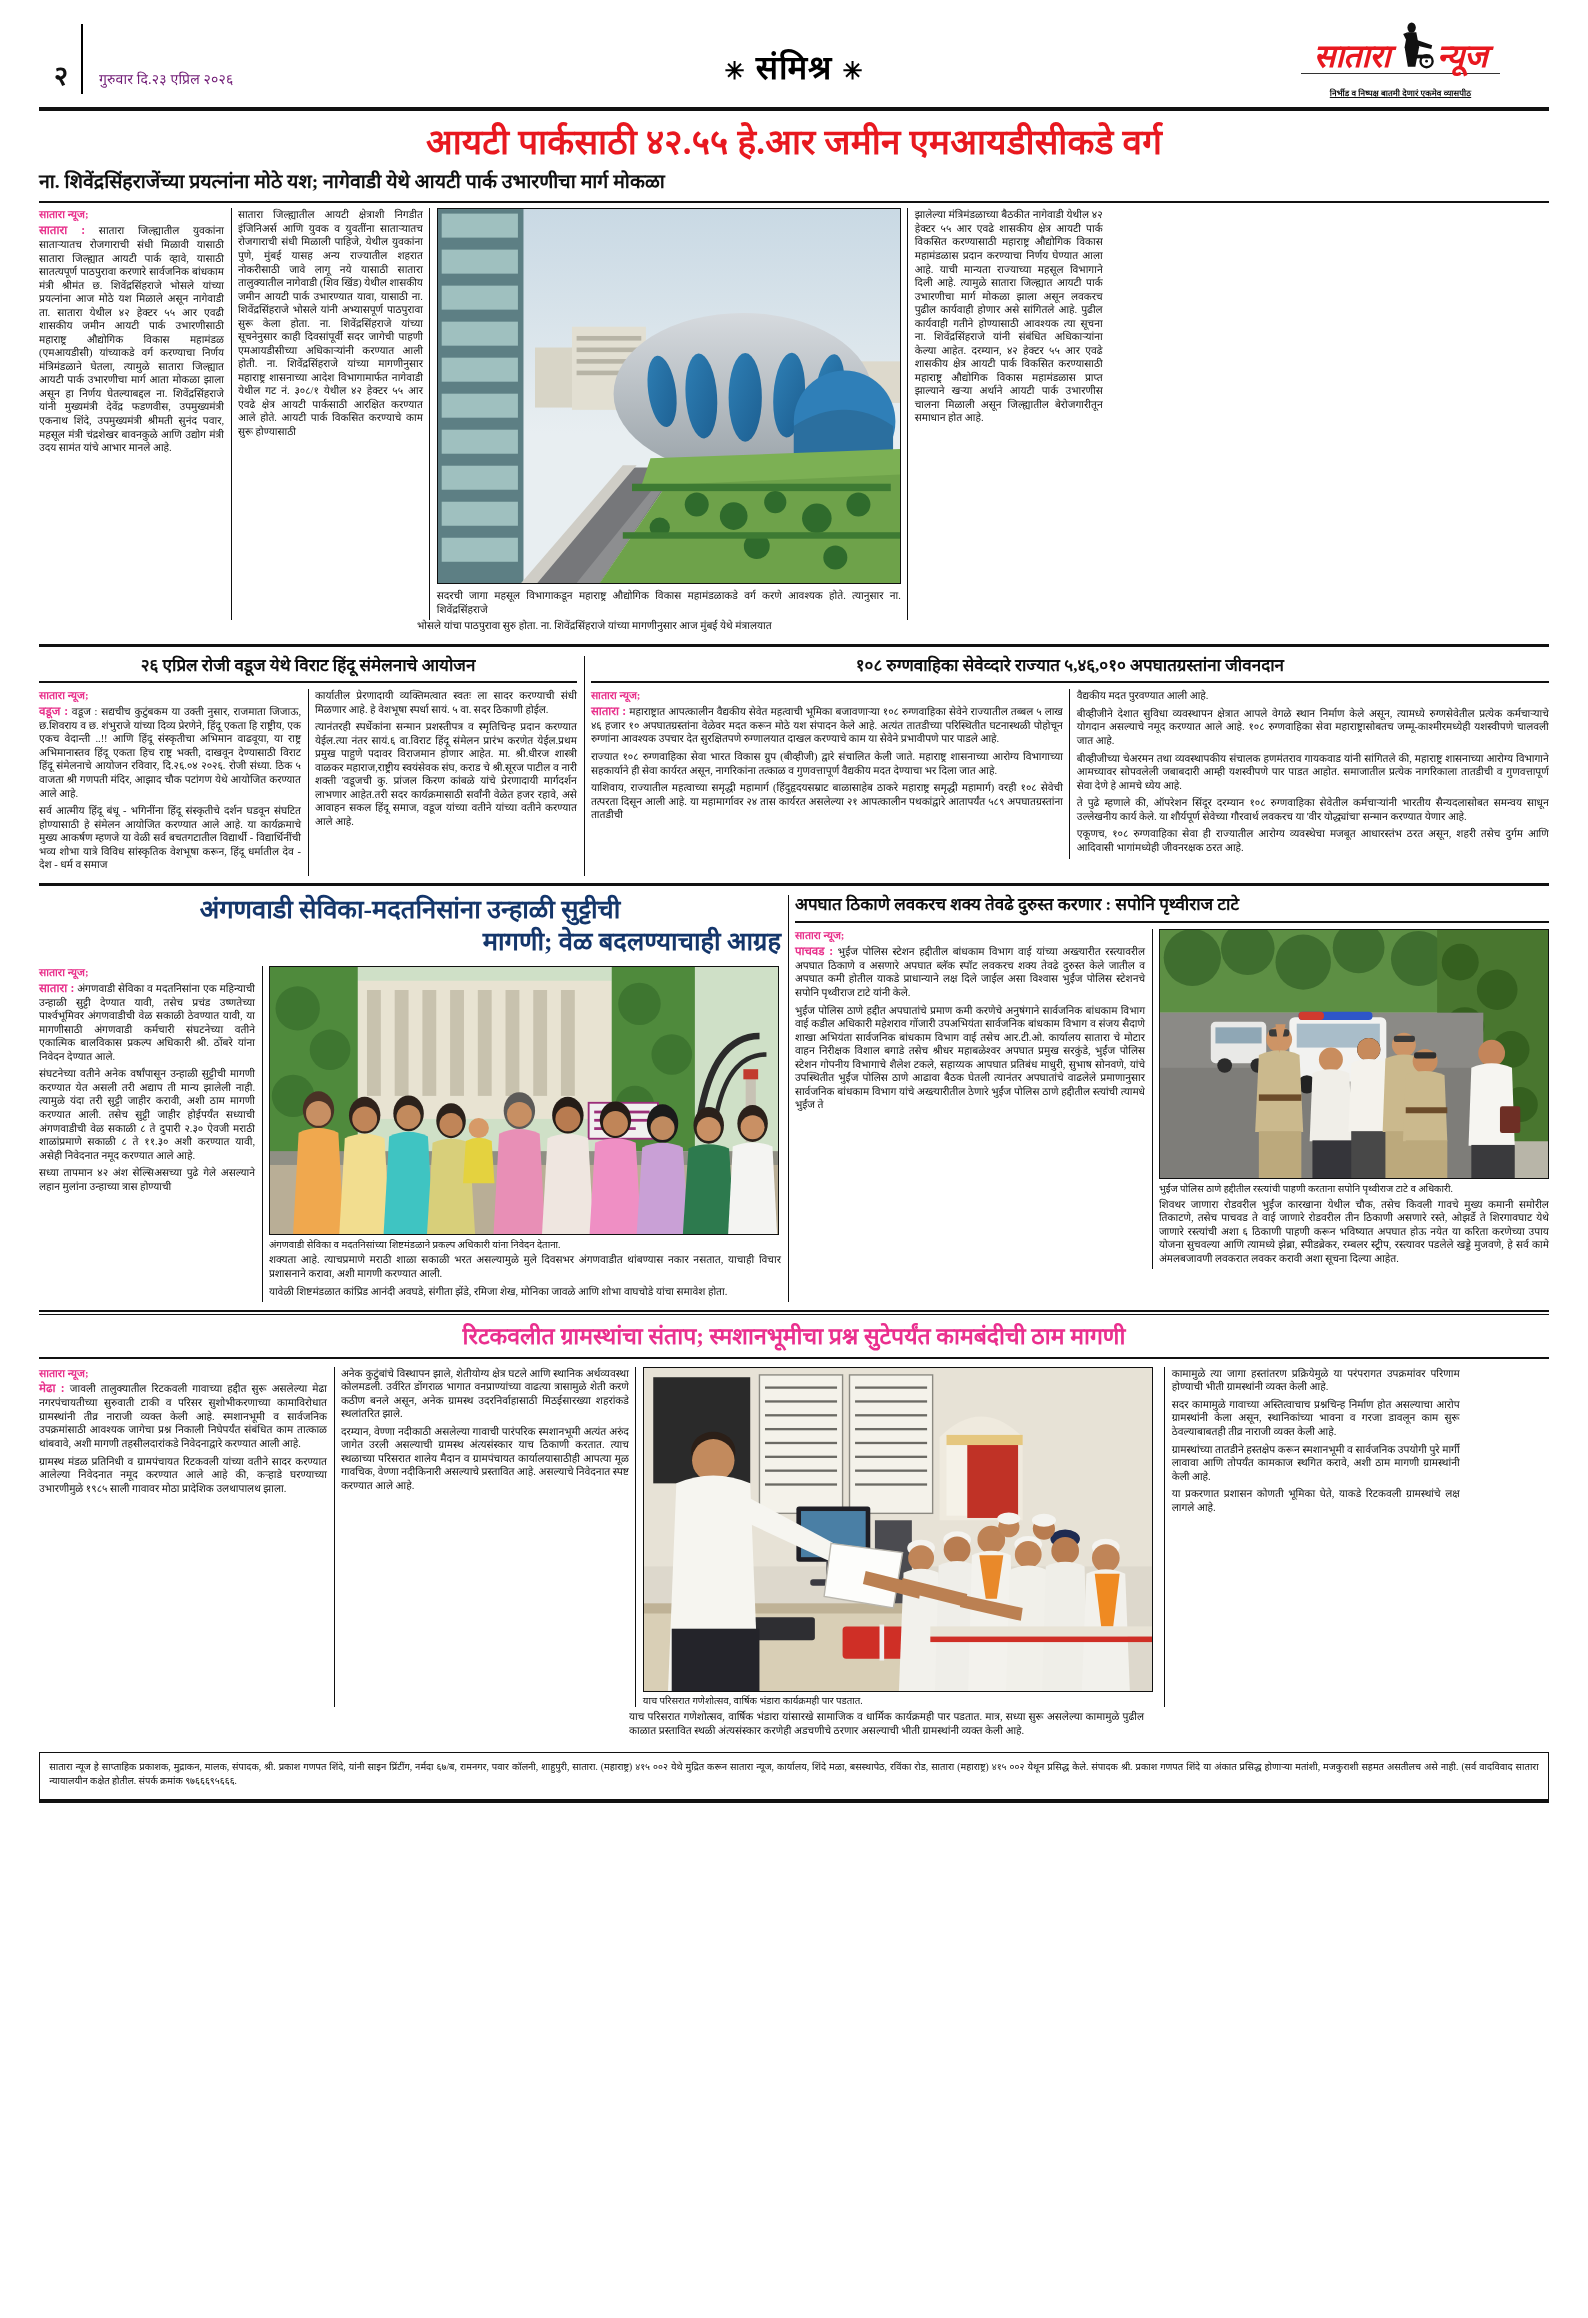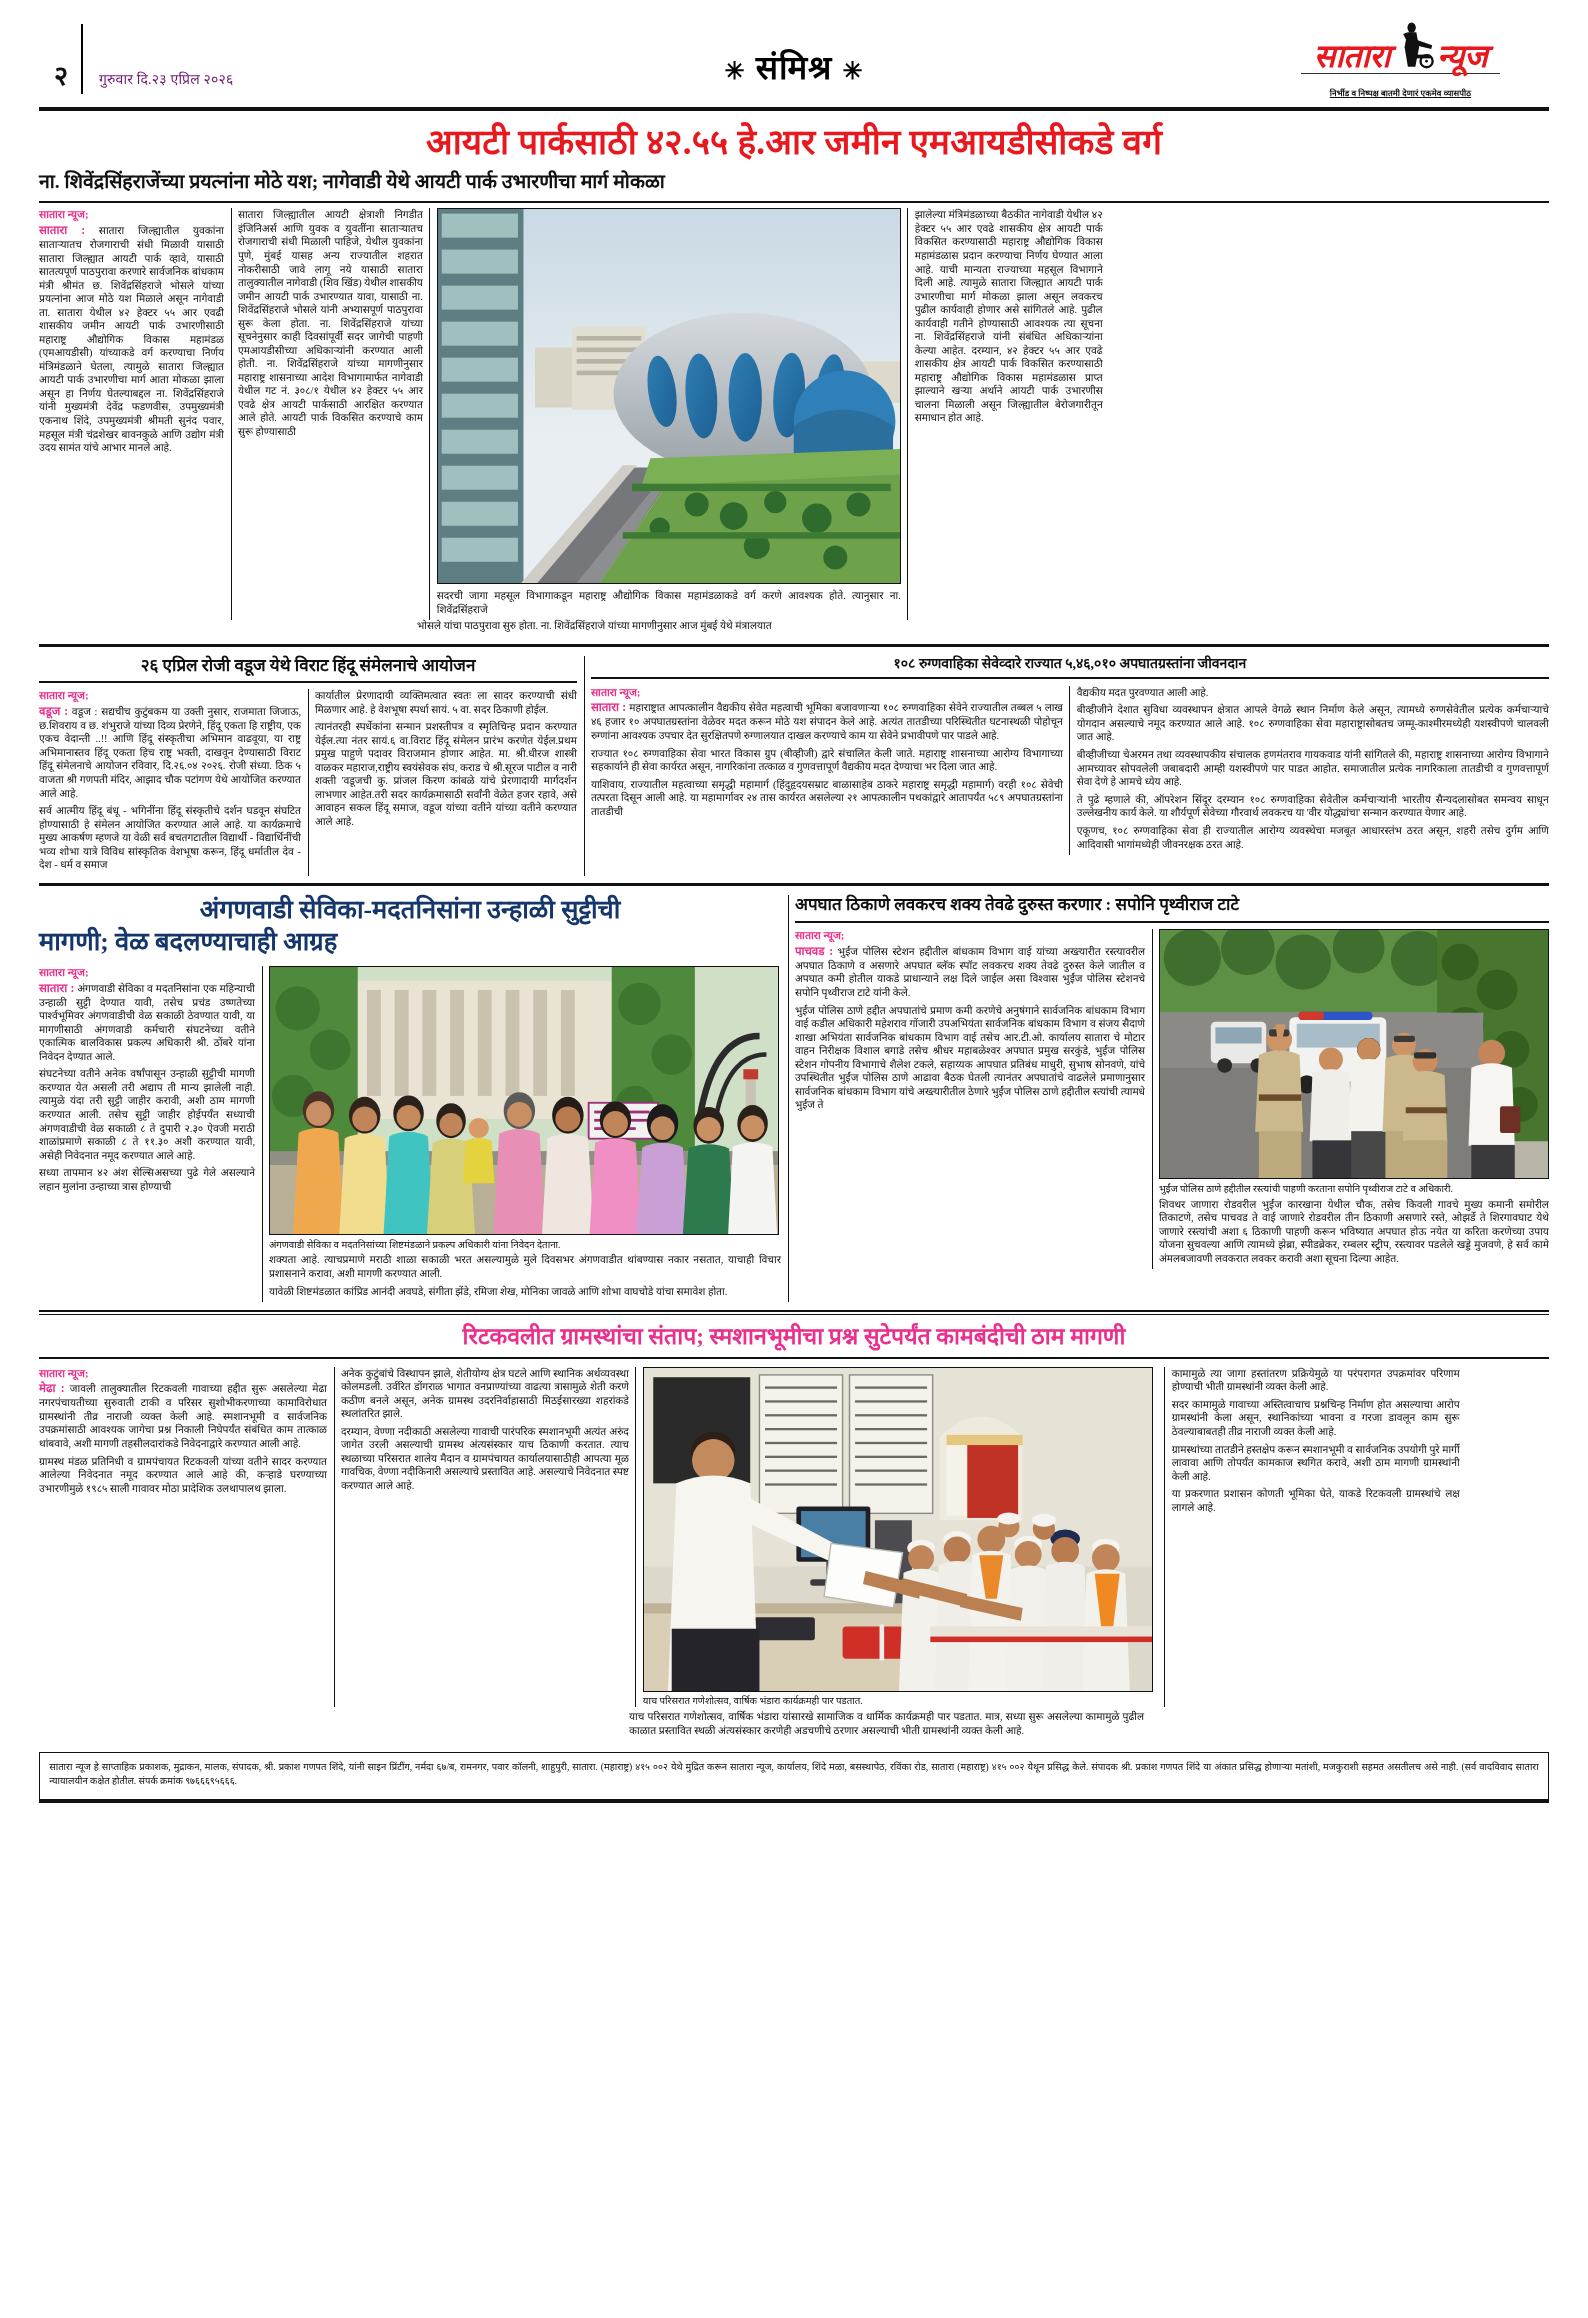--- a/index.html
+++ b/index.html
@@ -252,21 +252,21 @@
           <div class="col" style="width:262px;">
             <p class="body">कार्यातील प्रेरणादायी व्यक्तिमत्वात स्वतः ला सादर करण्याची संधी मिळणार आहे. हे वेशभूषा स्पर्धा सायं. ५ वा. सदर ठिकाणी होईल.</p>
             <p class="body">त्यानंतरही स्पर्धेकांना सन्मान प्रशस्तीपत्र व स्मृतिचिन्ह प्रदान करण्यात येईल.त्या नंतर सायं.६ वा.विराट हिंदू संमेलन प्रारंभ करणेत येईल.प्रथम प्रमुख पाहुणे पदावर विराजमान होणार आहेत. मा. श्री.धीरज शास्त्री वाळकर महाराज,राष्ट्रीय स्वयंसेवक संघ, कराड चे श्री.सूरज पाटील व नारी शक्ती 'वडूजची कु. प्रांजल किरण कांबळे यांचे प्रेरणादायी मार्गदर्शन लाभणार आहेत.तरी सदर कार्यक्रमासाठी सर्वांनी वेळेत हजर रहावे, असे आवाहन सकल हिंदू समाज, वडूज यांच्या वतीने यांच्या वतीने करण्यात आले आहे.</p>
           </div>
         </div>
       </div>
 
       <div class="vdiv"></div>
 
       <div class="col" style="width:958px;">
-        <div class="sh-blk" style="font-size:14px;text-align:center;">१०८ रुग्णवाहिका सेवेव्दारे राज्यात ५,४६,०१० अपघातग्रस्तांना जीवनदान</div>
+        <div class="sh-blk" style="font-size:17px;text-align:center;">१०८ रुग्णवाहिका सेवेव्दारे राज्यात ५,४६,०१० अपघातग्रस्तांना जीवनदान</div>
         <div style="height:1.9px;background:#111;margin:5.6px 0 6.5px;"></div>
         <div class="cols">
           <div class="col" style="width:472px;">
             <p class="body">
               <span class="byline">सातारा न्यूज;</span>
               <span class="dateline">सातारा :</span>
               <span>महाराष्ट्रात आपत्कालीन वैद्यकीय सेवेत महत्वाची भूमिका बजावणाऱ्या १०८ रुग्णवाहिका सेवेने राज्यातील तब्बल ५ लाख ४६ हजार १० अपघातग्रस्तांना वेळेवर मदत करून मोठे यश संपादन केले आहे. अत्यंत तातडीच्या परिस्थितीत घटनास्थळी पोहोचून रुग्णांना आवश्यक उपचार देत सुरक्षितपणे रुग्णालयात दाखल करण्याचे काम या सेवेने प्रभावीपणे पार पाडले आहे.</span>
             </p>
             <p class="body">राज्यात १०८ रुग्णवाहिका सेवा भारत विकास ग्रुप (बीव्हीजी) द्वारे संचालित केली जाते. महाराष्ट्र शासनाच्या आरोग्य विभागाच्या सहकार्याने ही सेवा कार्यरत असून, नागरिकांना तत्काळ व गुणवत्तापूर्ण वैद्यकीय मदत देण्याचा भर दिला जात आहे.</p>
             <p class="body">याशिवाय, राज्यातील महत्वाच्या समृद्धी महामार्ग (हिंदुहृदयसम्राट बाळासाहेब ठाकरे महाराष्ट्र समृद्धी महामार्ग) वरही १०८ सेवेची तत्परता दिसून आली आहे. या महामार्गावर २४ तास कार्यरत असलेल्या २१ आपत्कालीन पथकांद्वारे आतापर्यंत ५८९ अपघातग्रस्तांना तातडीची</p>
@@ -284,21 +284,21 @@
     </div>
   </div>
 
   <div class="rule-med"></div>
 
   <div class="sect" style="margin-top:9.3px;">
     <div class="cols">
 
       <div class="col" style="width:742px;">
         <div class="sh-navy" style="font-size:25.5px;text-align:center;">अंगणवाडी सेविका-मदतनिसांना उन्हाळी सुट्टीची</div>
-        <div class="sh-navy" style="font-size:25.5px;text-align:left;margin-top:1.9px;">मागणी; वेळ बदलण्याचाही आग्रह</div>
+        <div class="sh-navy" style="font-size:25.5px;text-align:right;margin-top:1.9px;">मागणी; वेळ बदलण्याचाही आग्रह</div>
         <div class="cols" style="margin-top:8.3px;">
           <div class="col" style="width:216px;">
             <p class="body">
               <span class="byline">सातारा न्यूज;</span>
               <span class="dateline">सातारा :</span>
               <span>अंगणवाडी सेविका व मदतनिसांना एक महिन्याची उन्हाळी सुट्टी देण्यात यावी, तसेच प्रचंड उष्णतेच्या पार्श्वभूमिवर अंगणवाडीची वेळ सकाळी ठेवण्यात यावी, या मागणीसाठी अंगणवाडी कर्मचारी संघटनेच्या वतीने एकात्मिक बालविकास प्रकल्प अधिकारी श्री. ठोंबरे यांना निवेदन देण्यात आले.</span>
             </p>
             <p class="body">संघटनेच्या वतीने अनेक वर्षांपासून उन्हाळी सुट्टीची मागणी करण्यात येत असली तरी अद्याप ती मान्य झालेली नाही. त्यामुळे यंदा तरी सुट्टी जाहीर करावी, अशी ठाम मागणी करण्यात आली. तसेच सुट्टी जाहीर होईपर्यंत सध्याची अंगणवाडीची वेळ सकाळी ८ ते दुपारी २.३० ऐवजी मराठी शाळांप्रमाणे सकाळी ८ ते ११.३० अशी करण्यात यावी, असेही निवेदनात नमूद करण्यात आले आहे.</p>
             <p class="body">सध्या तापमान ४२ अंश सेल्सिअसच्या पुढे गेले असल्याने लहान मुलांना उन्हाच्या त्रास होण्याची</p>
           </div>

